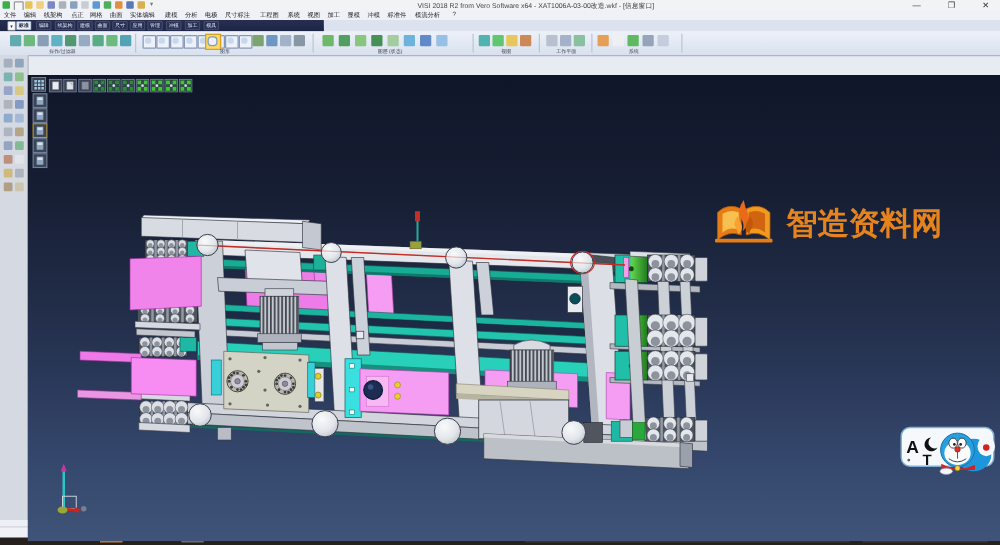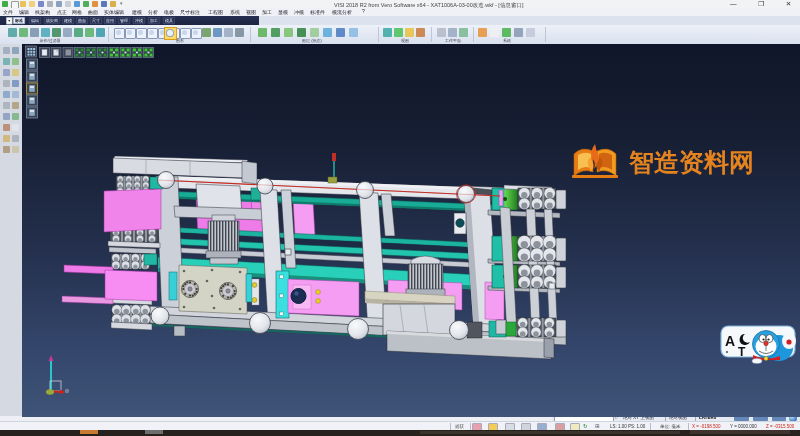--- a/index.html
+++ b/index.html
@@ -193,21 +193,21 @@
 <span class="abs" style="left:470px;top:1px;width:1px;height:7px;background:#bbc"></span>
 <span class="abs" style="left:650px;top:1px;width:1px;height:7px;background:#bbc"></span>
 <span class="abs" style="left:688px;top:1px;width:1px;height:7px;background:#bbc"></span>
 </div>
 <div class="abs" style="left:0;top:430px;width:800px;height:6px;background:#26211c">
 <span class="abs" style="left:80px;top:0;width:18px;height:4px;background:#c87a32"></span>
 <span class="abs" style="left:145px;top:0;width:18px;height:4px;background:#6e6e6e"></span>
 <span class="abs" style="left:420px;top:1px;width:260px;height:3px;background:#3a332c"></span>
 <span class="abs" style="left:690px;top:0;width:100px;height:4px;background:#40322c"></span>
 </div>
-<div class="abs" style="left:22px;top:44px;width:778px;height:373px">
+<div class="abs" style="left:22px;top:60px;width:778px;height:373px">
     <svg width="778" height="373" viewBox="22 44 778 373" style="position:absolute;left:0;top:0">
       <defs>
 <linearGradient id="bg" x1="0" y1="0" x2="0" y2="1">
           <stop offset="0" stop-color="#10162a"></stop>
           <stop offset="0.25" stop-color="#161e33"></stop>
           <stop offset="0.55" stop-color="#24304d"></stop>
           <stop offset="0.8" stop-color="#33456a"></stop>
           <stop offset="1" stop-color="#3f5478"></stop>
         </linearGradient>
 <radialGradient id="sph" cx="0.38" cy="0.32" r="0.8">

